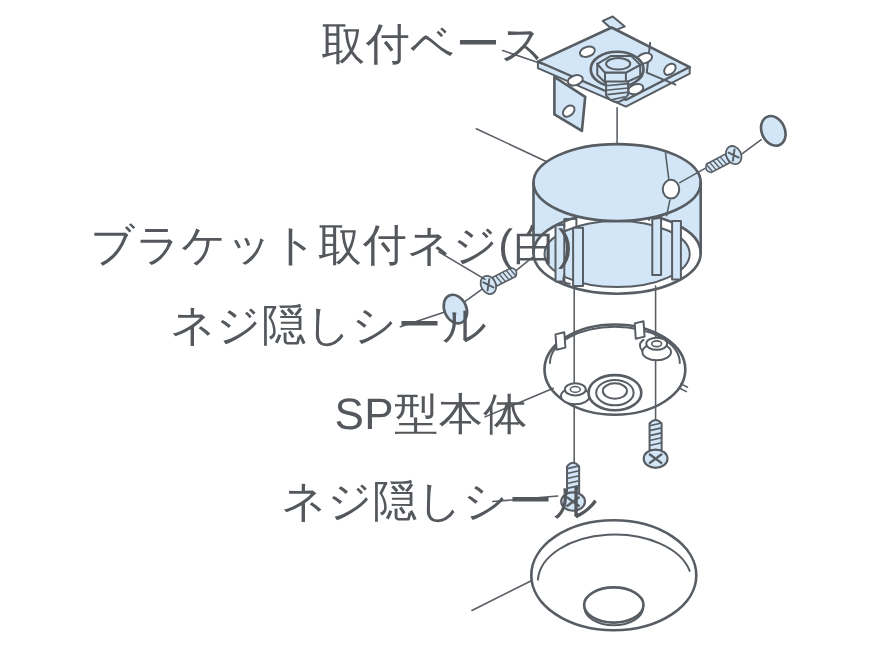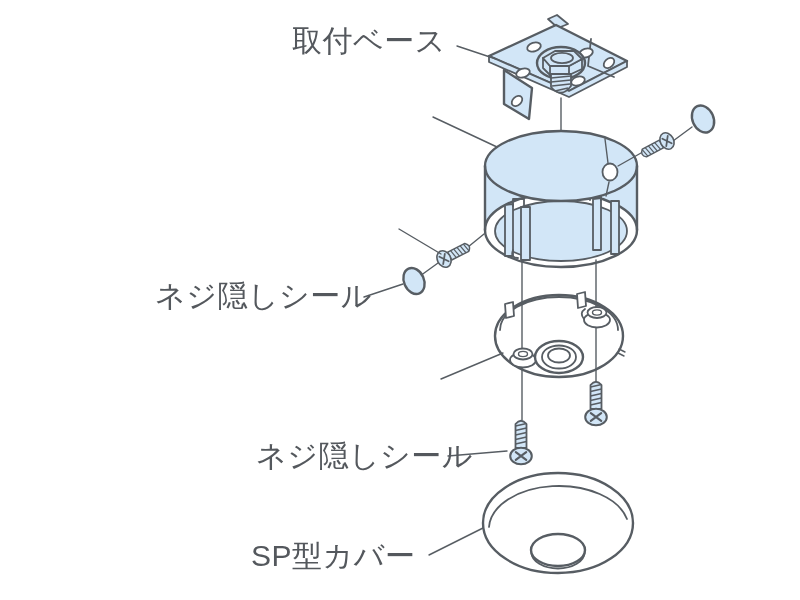--- a/index.html
+++ b/index.html
@@ -9,21 +9,21 @@
     --text:#54585d;
   }
   html,body{margin:0;padding:0;background:#e8e8e8;}
   #stage{
     position:relative;width:800px;height:600px;background:var(--bg);
     overflow:hidden;font-family:"Liberation Sans","DejaVu Sans",sans-serif;
   }
   #art{position:absolute;left:0;top:0;}
   .label{
     position:absolute;white-space:nowrap;color:var(--text);
-    font-size:30px;line-height:36px;letter-spacing:.5px;
+    font-size:40px;line-height:36px;letter-spacing:.5px;
   }
   
   .fb{fill:var(--part-fill);}
   .fw{fill:#ffffff;}
   .nf{fill:none;}
   .s2{stroke:var(--line);stroke-width:2.4;stroke-linecap:round;stroke-linejoin:round;}
   .s1{stroke:var(--line);stroke-width:1.8;stroke-linecap:round;stroke-linejoin:round;}
   .st{stroke:var(--line);stroke-width:1.4;stroke-linecap:round;stroke-linejoin:round;}
 </style>
 </head>
@@ -142,16 +142,17 @@
       <line class="st" x1="433" y1="117" x2="497" y2="147"></line>
       <line class="st" x1="399" y1="229" x2="441" y2="254"></line>
       <line class="st" x1="364" y1="297" x2="403" y2="284"></line>
       <line class="st" x1="441" y1="379" x2="503" y2="353"></line>
       <line class="st" x1="448" y1="456" x2="507" y2="451"></line>
       <line class="st" x1="429" y1="555" x2="483" y2="528"></line>
     </g>
   </svg>
 
   <div class="label" style="left:292px;top:23px">取付ベース</div>
+  <div class="label" style="left:82px;top:205px">ブラケット取付ネジ(白)</div>
   <div class="label" style="left:155px;top:278px">ネジ隠しシール</div>
+  <div class="label" style="left:304px;top:359px">SP型本体</div>
   <div class="label" style="left:256px;top:438px">ネジ隠しシール</div>
-  <div class="label" style="left:251px;top:538px">SP型カバー</div>
 </div>
 
 </body></html>

